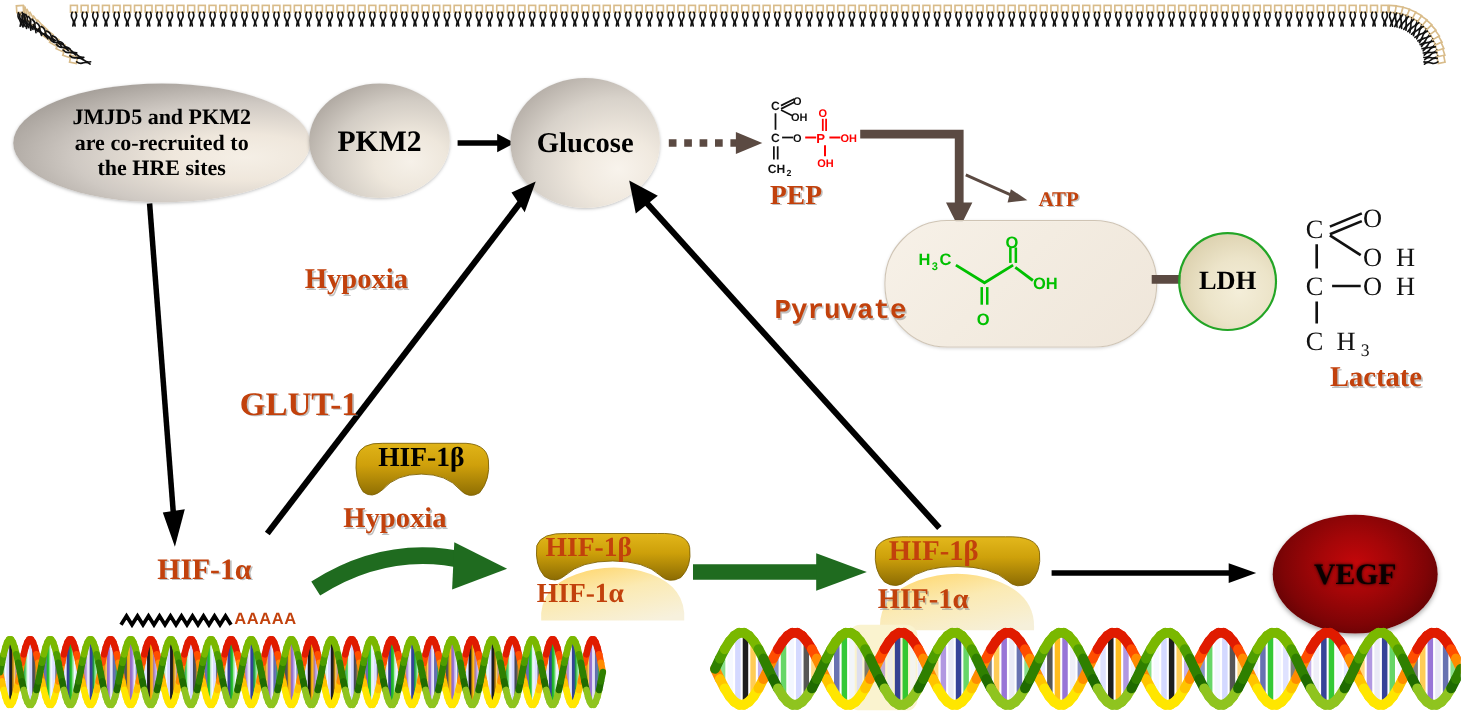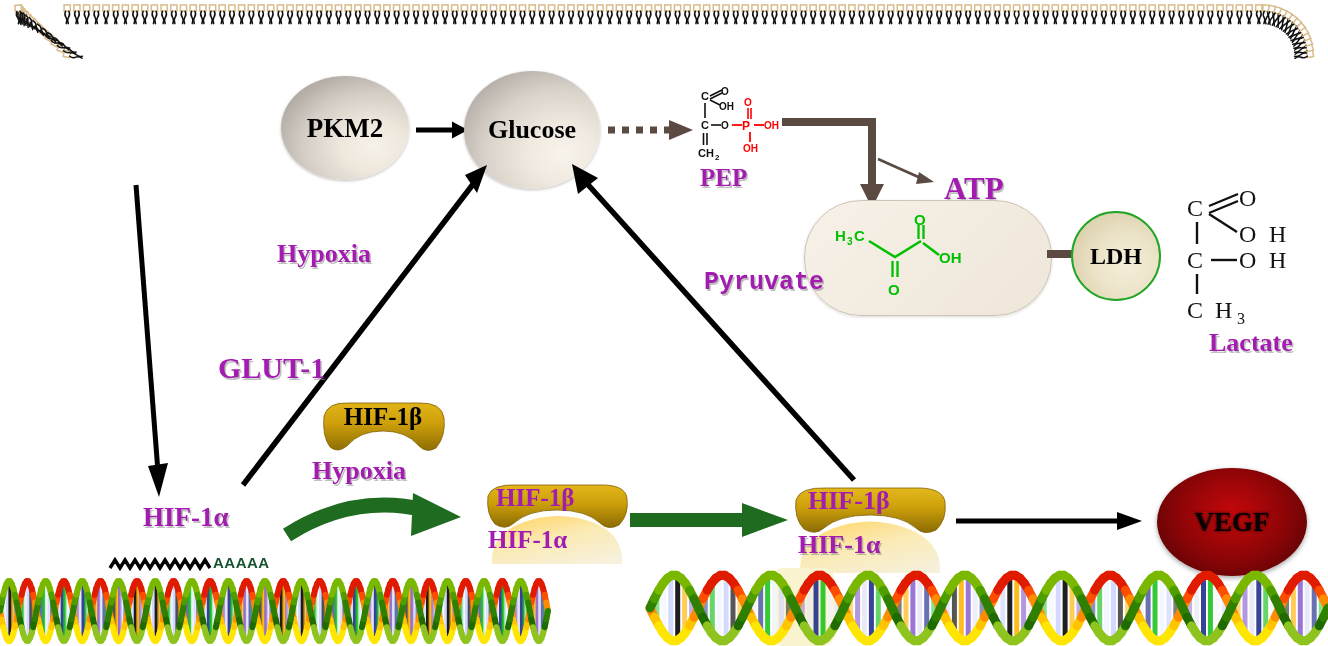--- a/index.html
+++ b/index.html
@@ -5,21 +5,21 @@
 <style>
   html,body{margin:0;padding:0;background:#ffffff;}
   body{width:1328px;height:646px;overflow:hidden;
        font-family:"Liberation Serif", serif;}
   #canvas{position:relative;width:1328px;height:646px;background:#fff;}
   .abs{position:absolute;}
   svg{display:block;overflow:visible;}
 
   
   .lbl{position:absolute;font-family:"Liberation Serif",serif;font-weight:bold;
-       color:#a21caf;white-space:nowrap;line-height:1.08;}
+       color:#c2410c;white-space:nowrap;line-height:1.08;}
   .lbl-shadow{text-shadow:1.5px 1.5px 0 rgba(140,140,140,.55);}
 
   
   .ell-text{position:absolute;inset:0;display:flex;align-items:center;
             justify-content:center;text-align:center;font-weight:bold;
             color:#000;font-family:"Liberation Serif",serif;}
 
   .ellipse-jmjd5{width:270px;height:108px;border-radius:50%;
       background:radial-gradient(ellipse at 78% 62%, #f5efe6 0%, #efe7dc 22%, #cfc9c3 52%, #a8a29c 78%, #8e8984 100%);
       box-shadow:0 1px 3px rgba(0,0,0,.25);}
@@ -208,20 +208,29 @@
           <use xlink:href="#pl" transform="translate(1301.1,27.3) rotate(47.2)"></use>
           <use xlink:href="#pl" transform="translate(1304.2,32.1) rotate(53.4)"></use>
           <use xlink:href="#pl" transform="translate(1306.7,37.3) rotate(59.5)"></use>
           <use xlink:href="#pl" transform="translate(1308.5,42.7) rotate(65.7)"></use>
           <use xlink:href="#pl" transform="translate(1309.6,48.3) rotate(71.8)"></use>
           <use xlink:href="#pl" transform="translate(1310.0,54.0) rotate(78.0)"></use>
         </g>
     </svg>
   </div>
 
+  <div class="abs ellipse-jmjd5" style="left:12px;top:76px;">
+    <div class="ell-text" style="font-size:20px;padding:0 12px;">
+      <div>
+        <div>JMJD5 and PKM2</div>
+        <div>are co-recruited to</div>
+        <div>the HRE  sites</div>
+      </div>
+    </div>
+  </div>
 
   <div class="abs ellipse-pkm2" style="left:281px;top:76px;">
     <div class="ell-text" style="font-size:27px;">PKM2</div>
   </div>
 
   <div class="abs" style="left:414px;top:115px;">
     <svg width="56" height="30" viewBox="0 0 56 30">
       <line x1="2" y1="15" x2="40" y2="15" stroke="#000" stroke-width="5"></line>
       <polygon points="38,6.5 54,15 38,23.5" fill="#000"></polygon>
     </svg>
@@ -280,21 +289,21 @@
 
   <div class="abs" style="left:780px;top:112px;">
     <svg width="180" height="105" viewBox="0 0 180 105">
       <path d="M 2 10 L 92 10 L 92 74" fill="none" stroke="#5b4a42" stroke-width="8" stroke-linejoin="miter"></path>
       <polygon points="80,72 104,72 92,96" fill="#5b4a42"></polygon>
 
       <path d="M 98 47 Q 118 56 143 67" fill="none" stroke="#5b4a42" stroke-width="2.6"></path>
       <polygon points="139,60 154,70 136,72" fill="#5b4a42"></polygon>
     </svg>
   </div>
-  <div class="lbl lbl-shadow" style="left:944px;top:172px;font-size:31px;">ATP</div>
+  <div class="lbl lbl-shadow" style="left:944px;top:172px;font-size:19px;">ATP</div>
 
   <div class="abs rrect-pyruvate" style="left:804px;top:200px;">
     <svg class="abs" style="left:28px;top:14px;" width="190" height="88" viewBox="0 0 190 88">
       <g font-family="Liberation Sans, sans-serif" font-weight="bold" fill="#00c000">
         <text x="2" y="26" font-size="15">H</text>
         <text x="14" y="30" font-size="10">3</text>
         <text x="21" y="26" font-size="15">C</text>
 
         <polyline points="36,26 62,42 88,26" fill="none" stroke="#00c000" stroke-width="2.6"></polyline>
 
@@ -475,21 +484,21 @@
     <div class="ell-text" style="font-size:27px;">VEGF</div>
   </div>
 
   <div class="abs" style="left:108px;top:556px;">
     <svg width="120" height="20" viewBox="0 0 120 20">
       <path id="wavy" d="M 2 12 l 5 -8 l 5 8 l 5 -8 l 5 8 l 5 -8 l 5 8 l 5 -8 l 5 8 l 5 -8 l 5 8
                          l 5 -8 l 5 8 l 5 -8 l 5 8 l 5 -8 l 5 8 l 5 -8 l 5 8 l 5 -8 l 5 8" fill="none" stroke="#000" stroke-width="3.4" stroke-linejoin="miter"></path>
     </svg>
   </div>
   <div class="abs" style="left:213px;top:554px;font-family:'Liberation Sans',sans-serif;
-       font-size:15px;font-weight:bold;letter-spacing:0.5px;color:#14532d;">AAAAA</div>
+       font-size:15px;font-weight:bold;letter-spacing:0.5px;color:#c2410c;">AAAAA</div>
 
   <div class="abs" style="left:0;top:576px;">
     <svg id="dna-left" width="548" height="70" viewBox="0 0 548 70">
         <line x1="2.6" y1="48.0" x2="2.6" y2="22.0" stroke="#19c21b" stroke-width="4" opacity="0.50"></line>
         <line x1="5.2" y1="58.5" x2="5.2" y2="11.5" stroke="#f2f6ff" stroke-width="4" opacity="0.66"></line>
         <line x1="7.8" y1="64.2" x2="7.8" y2="5.8" stroke="#cfd4ff" stroke-width="4" opacity="0.88"></line>
         <line x1="10.4" y1="64.2" x2="10.4" y2="5.8" stroke="#000000" stroke-width="4" opacity="0.88"></line>
         <line x1="13.0" y1="58.5" x2="13.0" y2="11.5" stroke="#ffb300" stroke-width="4" opacity="0.66"></line>
         <line x1="15.7" y1="48.0" x2="15.7" y2="22.0" stroke="#8a63d2" stroke-width="4" opacity="0.50"></line>
         <line x1="20.9" y1="22.0" x2="20.9" y2="48.0" stroke="#1b2a8a" stroke-width="4" opacity="0.50"></line>

